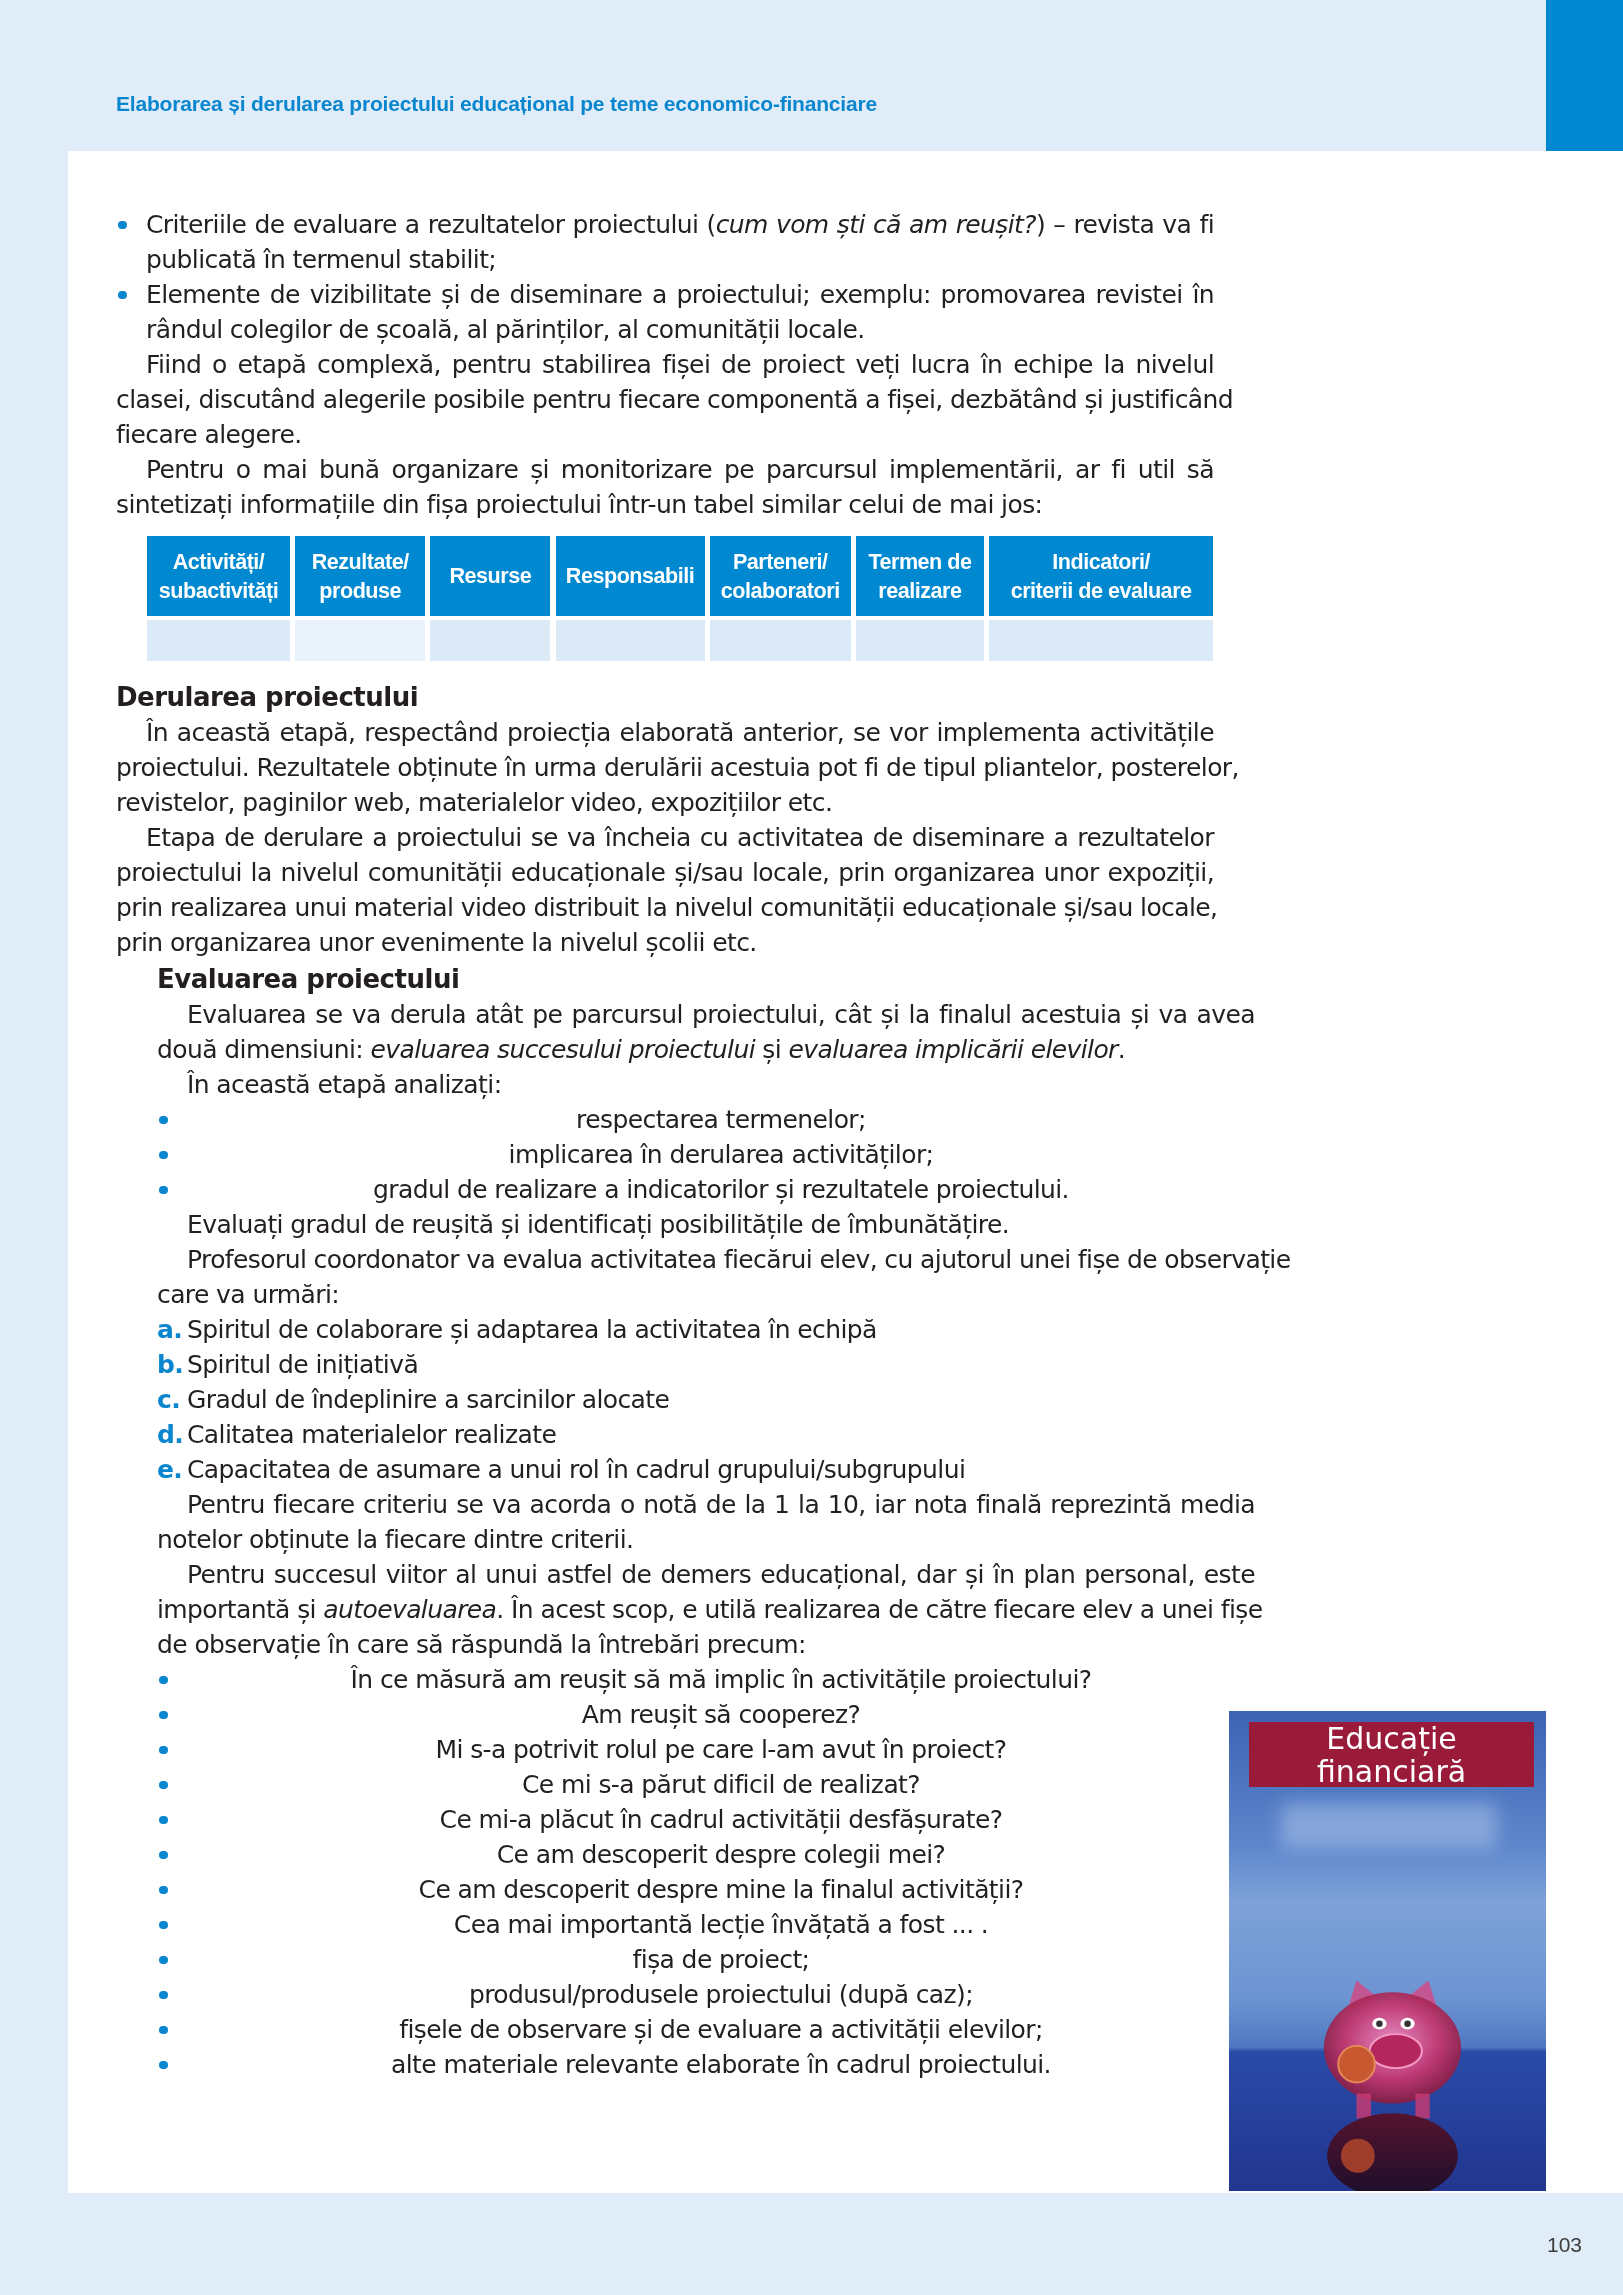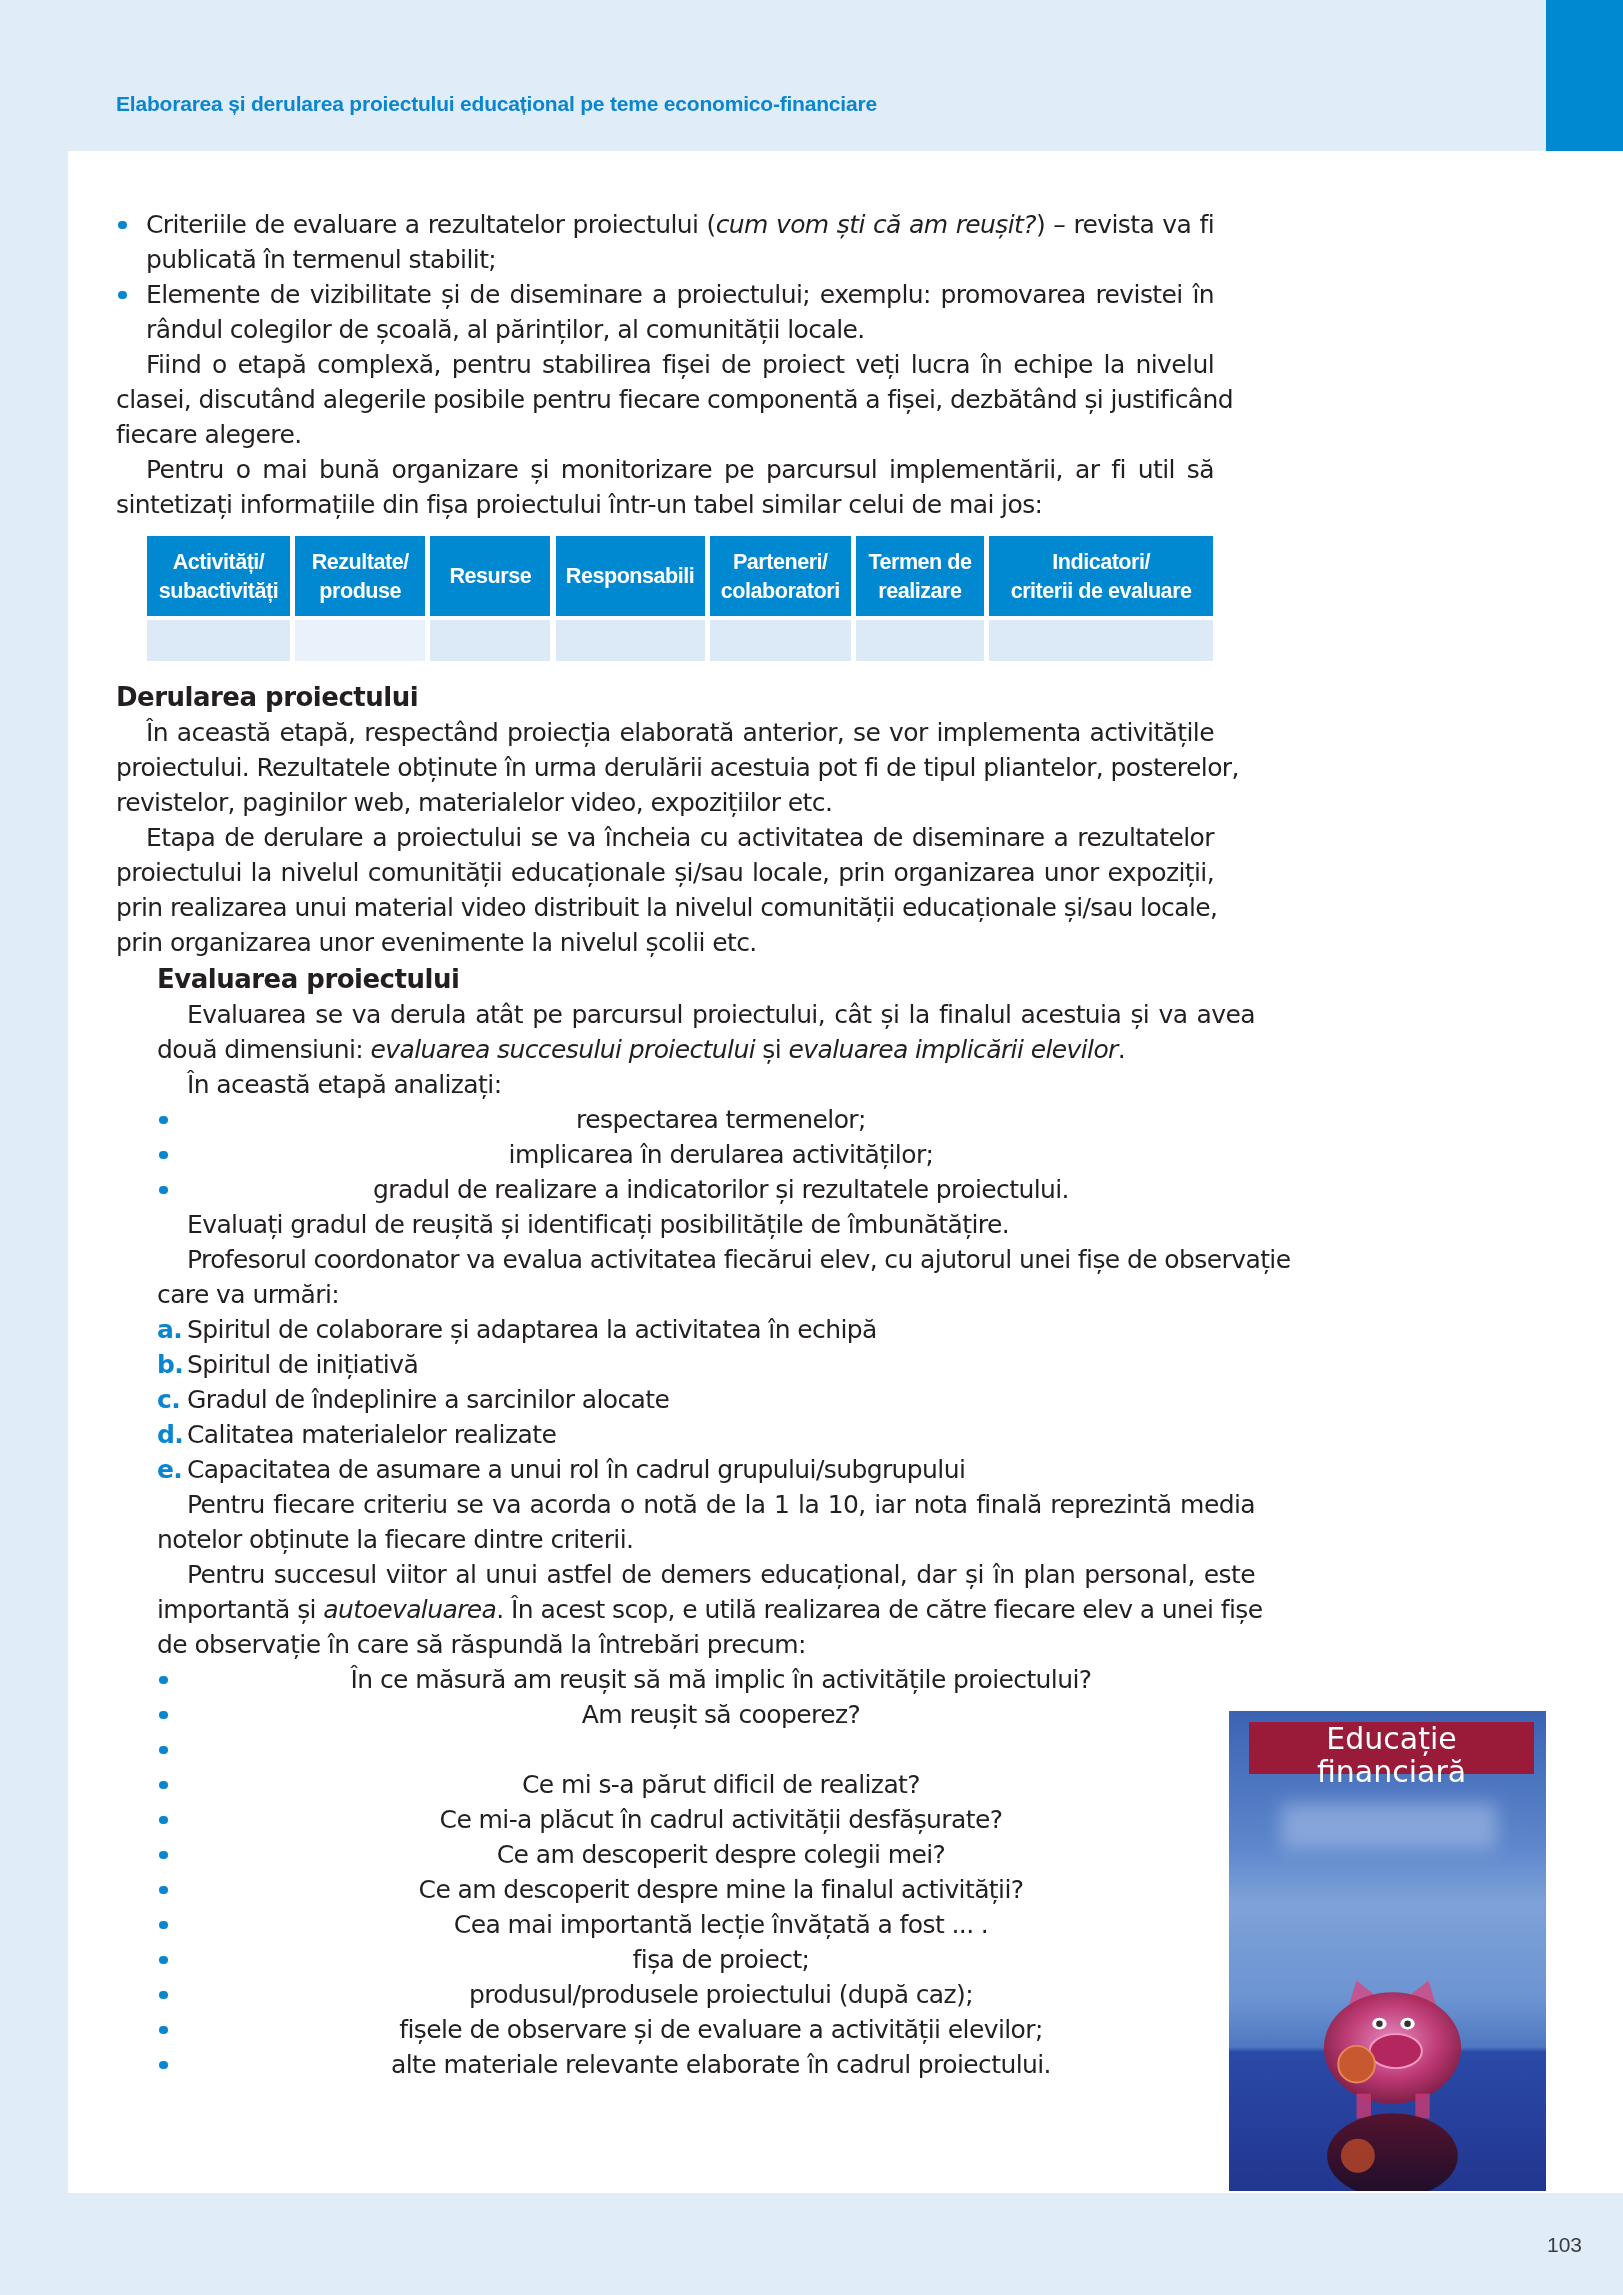--- a/index.html
+++ b/index.html
@@ -43,21 +43,21 @@
   .proj-table .bcell.alt { background: #e9f1fa; }
   .proj-table .hcell:last-child, .proj-table .bcell:last-child { margin-right: 0; }
 
   
   .photo {
     position: absolute; left: 1229px; top: 1711px; width: 317px; height: 480px; overflow: hidden;
     background: linear-gradient(180deg, #3b63b3 0%, #5d86cc 28%, #7ea2d8 40%, #6c94d2 60%, #4f78c2 70%, #2a4aa8 71%, #22368f 100%);
   }
   .photo .glow { position: absolute; left: 52px; top: 92px; width: 216px; height: 46px; background: rgba(190,210,240,0.45); filter: blur(9.2px); }
   .photo .banner {
-    position: absolute; left: 20px; top: 10.5px; width: 285px; height: 52px; background: #9a1a39;
+    position: absolute; left: 20px; top: 10.5px; width: 285px; height: 65px; background: #9a1a39;
     color: #ffffff; text-align: center; font-family: "DejaVu Sans", sans-serif; font-size: 30px; line-height: 33px;
     padding-top: 0; box-sizing: border-box;
   }
   .photo .banner span { display: block; }
   .pig { position: absolute; left: 88px; top: 229px; }
 </style>
 </head>
 <body>
 
 <div class="tab-accent"></div>
@@ -166,21 +166,21 @@
 
   <div class="line indent just">Pentru fiecare criteriu se va acorda o notă de la 1 la 10, iar nota finală reprezintă media</div>
   <div class="line">notelor obținute la fiecare dintre criterii.</div>
 
   <div class="line indent just">Pentru succesul viitor al unui astfel de demers educațional, dar și în plan personal, este</div>
   <div class="line just"><span>importantă și </span><em>autoevaluarea</em><span>. În acest scop, e utilă realizarea de către fiecare elev a unei fișe</span></div>
   <div class="line">de observație în care să răspundă la întrebări precum:</div>
 
   <div class="line bullet-line"><span class="dot"></span><span>În ce măsură am reușit să mă implic în activitățile proiectului?</span></div>
   <div class="line bullet-line"><span class="dot"></span><span>Am reușit să cooperez?</span></div>
-  <div class="line bullet-line"><span class="dot"></span></div>
+  <div class="line bullet-line"><span class="dot"></span><span>Mi s-a potrivit rolul pe care l-am avut în proiect?</span></div>
   <div class="line bullet-line"><span class="dot"></span><span>Ce mi s-a părut dificil de realizat?</span></div>
   <div class="line bullet-line"><span class="dot"></span><span>Ce mi-a plăcut în cadrul activității desfășurate?</span></div>
   <div class="line bullet-line"><span class="dot"></span><span>Ce am descoperit despre colegii mei?</span></div>
   <div class="line bullet-line"><span class="dot"></span><span>Ce am descoperit despre mine la finalul activității?</span></div>
   <div class="line bullet-line"><span class="dot"></span><span>Cea mai importantă lecție învățată a fost ... .</span></div>
 
 
   <div class="line bullet-line"><span class="dot"></span><span>fișa de proiect;</span></div>
   <div class="line bullet-line"><span class="dot"></span><span>produsul/produsele proiectului (după caz);</span></div>
   <div class="line bullet-line"><span class="dot"></span><span>fișele de observare și de evaluare a activității elevilor;</span></div>

